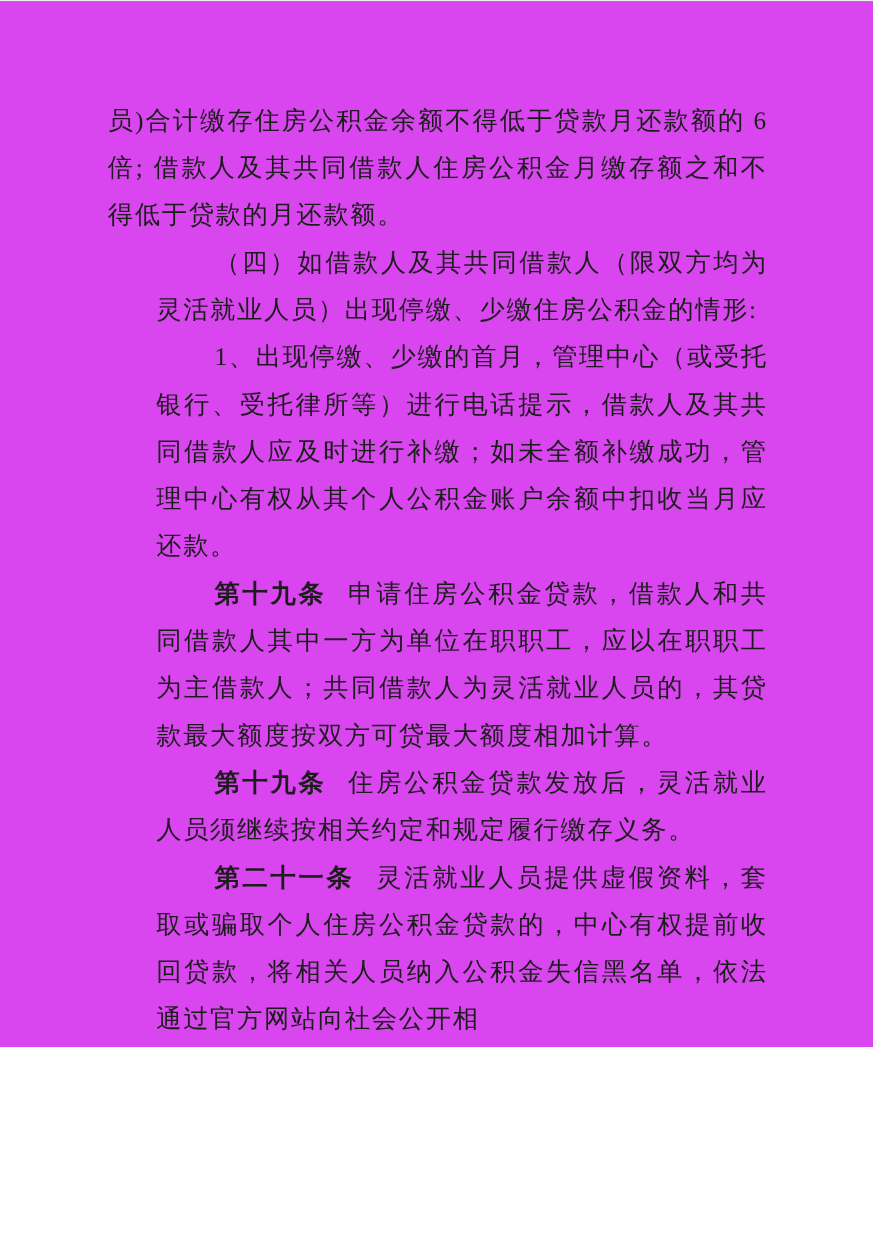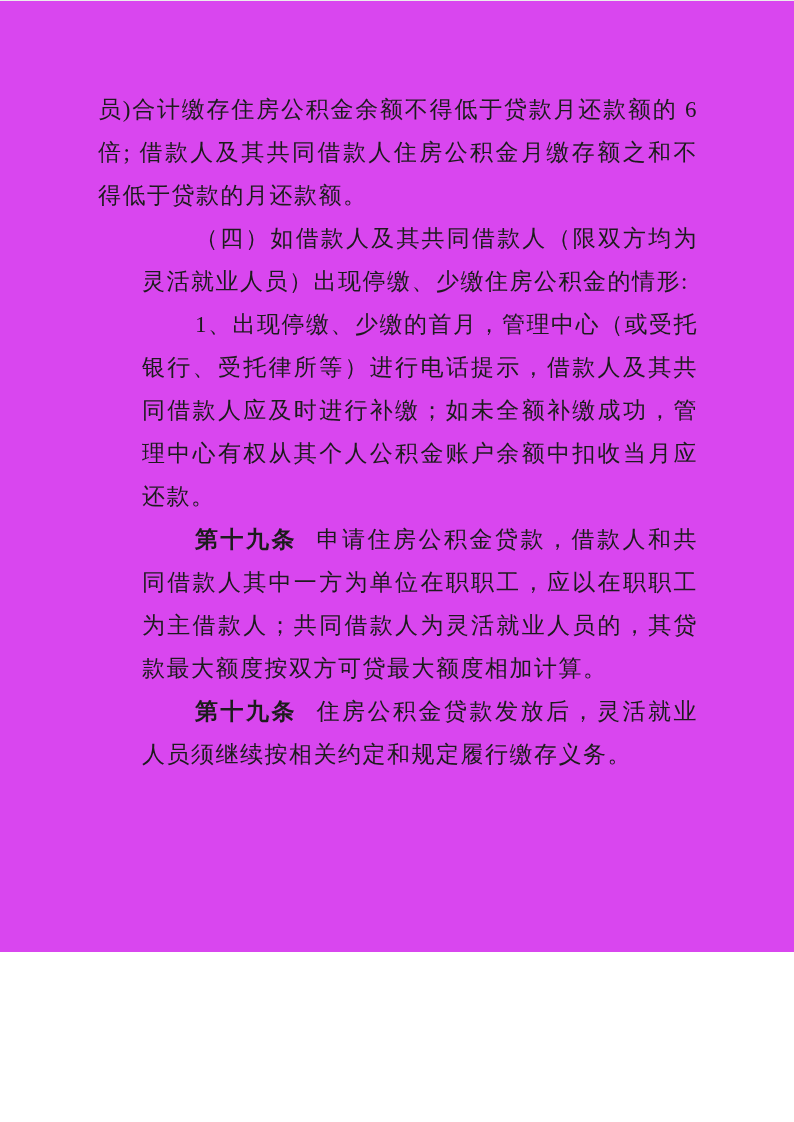--- a/index.html
+++ b/index.html
@@ -52,14 +52,15 @@
 
   <p class="para indent"><span class="body-text">（四）如借款人及其共同借款人（限双方均为灵活就业人员）出现停缴、少缴住房公积金的情形:</span></p>
 
   <p class="para indent"><span class="body-text">1、出现停缴、少缴的首月，管理中心（或受托银行、受托律所等）进行电话提示，借款人及其共同借款人应及时进行补缴；如未全额补缴成功，管理中心有权从其个人公积金账户余额中扣收当月应还款。</span></p>
 
 
   <p class="para indent"><b class="head">第十九条</b><span class="body-text">申请住房公积金贷款，借款人和共同借款人其中一方为单位在职职工，应以在职职工为主借款人；共同借款人为灵活就业人员的，其贷款最大额度按双方可贷最大额度相加计算。</span></p>
 
   <p class="para indent"><b class="head">第十九条</b><span class="body-text">住房公积金贷款发放后，灵活就业人员须继续按相关约定和规定履行缴存义务。</span></p>
 
+  <p class="para indent"><b class="head">第二十一条</b><span class="body-text">灵活就业人员提供虚假资料，套取或骗取个人住房公积金贷款的，中心有权提前收回贷款，将相关人员纳入公积金失信黑名单，依法通过官方网站向社会公开相</span></p>
 </div>
 </div>
 
 </body></html>

